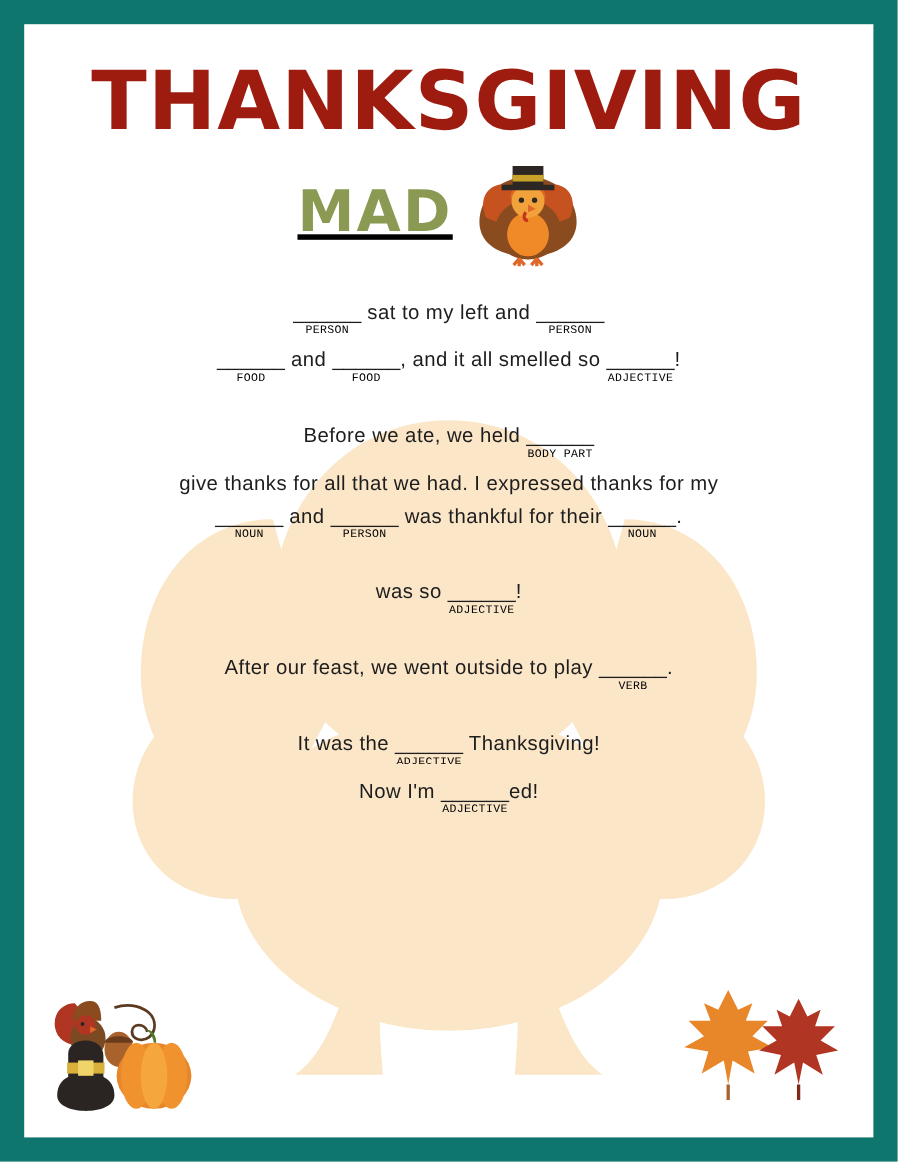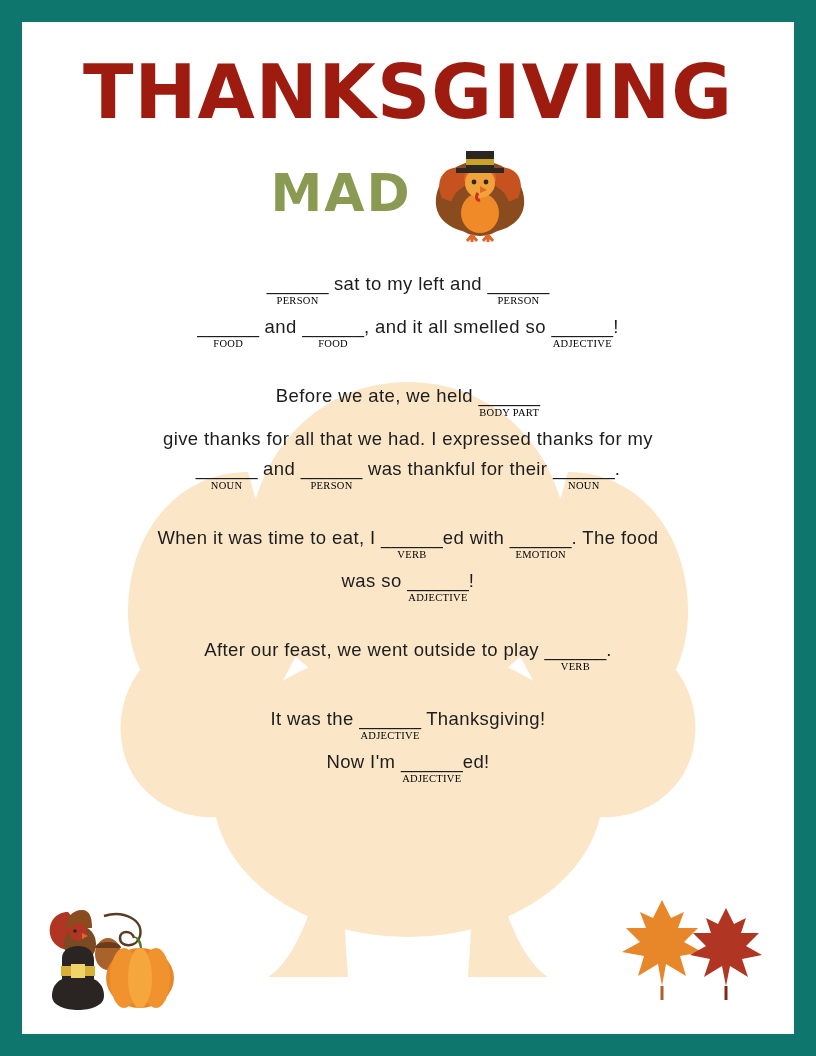--- a/index.html
+++ b/index.html
@@ -59,20 +59,21 @@
     margin-top: 33px;
     text-transform: uppercase;
   }
 
   .subtitle-row {
     display: flex;
     align-items: center;
     justify-content: center;
     gap: 2px;
     margin-top: 14px;
+    text-decoration: underline;
   }
   .subtitle-word {
     color: #8a9a53;
     font-family: "DejaVu Sans", sans-serif;
     font-weight: bold;
     font-size: 52px;
     letter-spacing: 2px;
   }
   .turkey-emblem {
     width: 120px;
@@ -108,21 +109,21 @@
   }
   .hint {
     position: absolute;
     left: 50%;
     transform: translateX(-50%);
     top: 17px;
     font-size: 10.5px;
     letter-spacing: 0.3px;
     color: #000;
     white-space: nowrap;
-    font-family: Liberation Serif, serif;
+    font-family: Liberation Mono, monospace;
   }
   .hint-spacer {
     display: block;
     height: 13px;
   }
 
   .footer-art-left {
     position: absolute;
     left: 10px;
     bottom: 18px;
@@ -245,30 +246,20 @@
             </span><span> was thankful for their </span><span class="blank-wrap">
               <span class="blank">______</span>
               <span class="hint">NOUN</span>
             </span><span>.</span>
             <span class="hint-spacer"></span>
           </div>
         </div>
 
         <div class="para">
           <div class="line">
-            <span>When it was time to eat, I </span><span class="blank-wrap">
-              <span class="blank">______</span>
-              <span class="hint">VERB</span>
-            </span><span>ed with </span><span class="blank-wrap">
-              <span class="blank">______</span>
-              <span class="hint">EMOTION</span>
-            </span><span>. The food</span>
-            <span class="hint-spacer"></span>
-          </div>
-          <div class="line">
             <span>was so </span><span class="blank-wrap">
               <span class="blank">______</span>
               <span class="hint">ADJECTIVE</span>
             </span><span>!</span>
             <span class="hint-spacer"></span>
           </div>
         </div>
 
         <div class="para">
           <div class="line">

